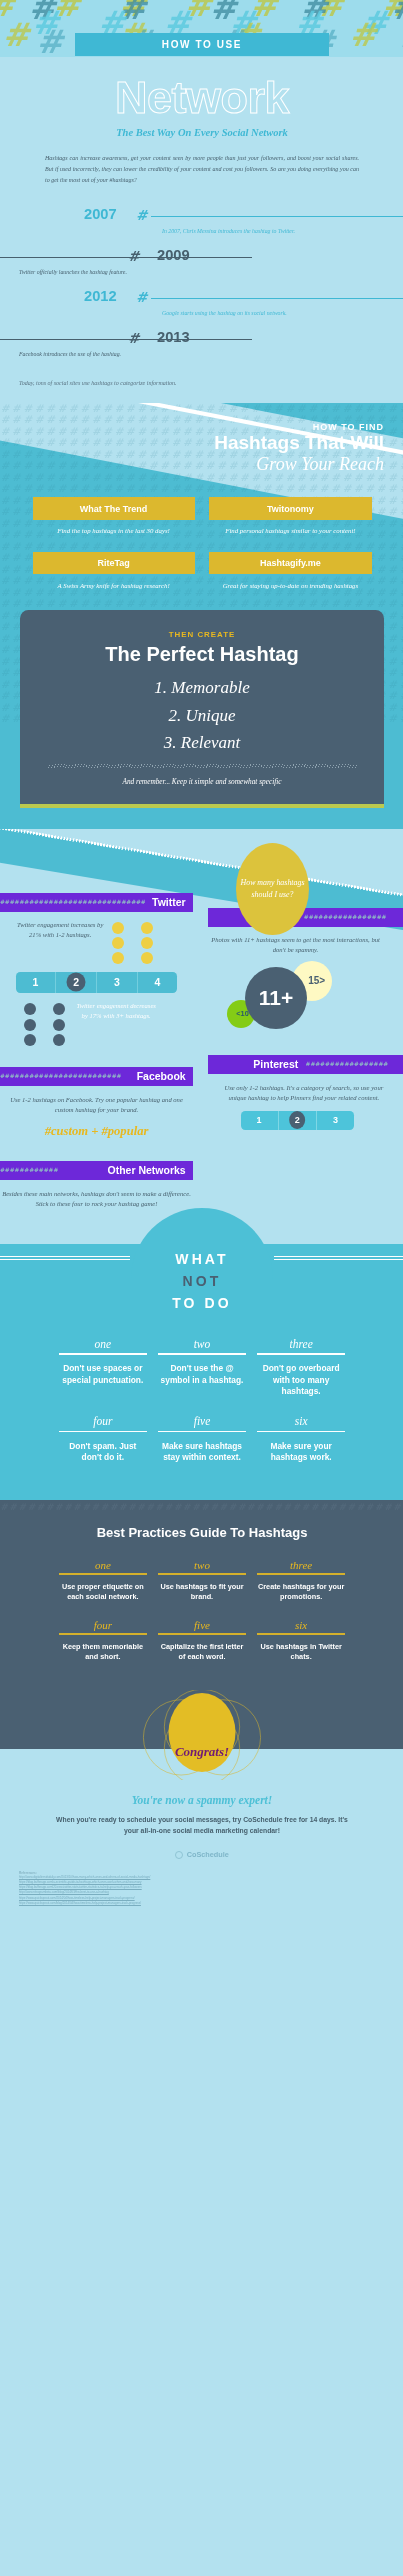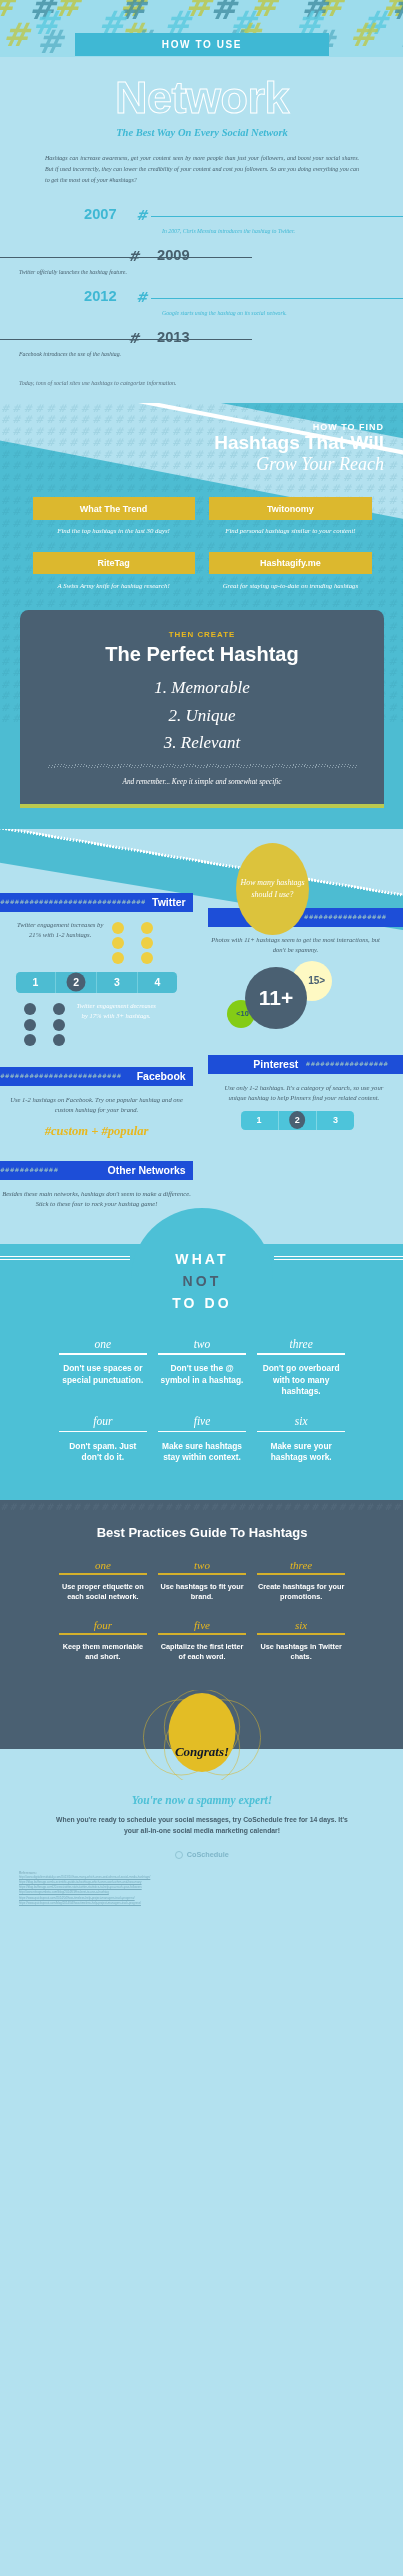--- a/index.html
+++ b/index.html
@@ -226,21 +226,21 @@
     background:#dcc33c;
     display:flex; align-items:center; justify-content:center;
     text-align:center; z-index:4;
   }
   .hm-bubble span {
     color:#fff; font-size:7.9px; font-style:italic; line-height:1.5;
     font-family:"Liberation Serif", serif;
   }
 
   .net-label {
-    background:#1d4ed8; color:#fff;
+    background:#6d28d9; color:#fff;
     height:19px; display:flex; align-items:center;
     font-size:10.5px; font-weight:bold;
   }
   .net-label .dots {
     flex:1; overflow:hidden; white-space:nowrap;
     font-size:5.8px; letter-spacing:0px; color:#8fb8c6;
     font-family:"DejaVu Sans", sans-serif; font-weight:bold;
   }
   .net-label .name { padding:0 7.3px; }
 
@@ -439,21 +439,21 @@
     position:absolute; bottom:0; left:0; right:0; height:31px; background:#b3e1ef;
   }
   .congrats-circle {
     position:absolute; left:50%; bottom:8.4px; transform:translateX(-50%);
     width:67px; height:79px; border-radius:50%;
     background:#e3bd25;
     display:flex; align-items:flex-end; justify-content:center;
     padding-bottom:11.5px; z-index:3;
   }
   .congrats-circle span {
-    color:#0f172a; font-size:13px; font-style:italic; font-weight:bold;
+    color:#701a75; font-size:13px; font-style:italic; font-weight:bold;
     font-family:"Liberation Serif", serif;
   }
   .congrats-rings { position:absolute; left:50%; bottom:-10.5px; transform:translateX(-50%); z-index:2;}
 
   
   .footer { background:#b3e1ef; padding:13.6px 0 0; text-align:center; }
   .footer-h {
     color:#4dc0d6; font-size:11.5px; font-style:italic; font-weight:bold;
     font-family:"Liberation Serif", serif;
   }

